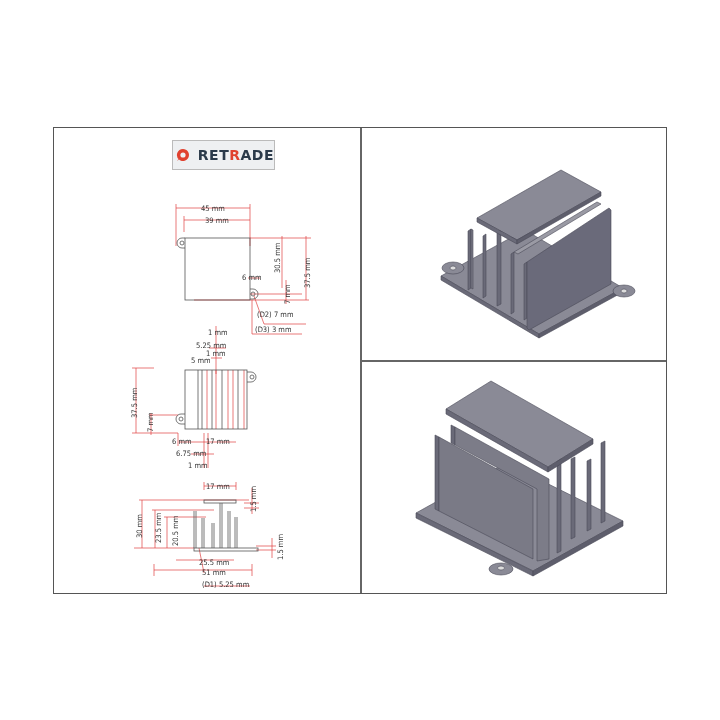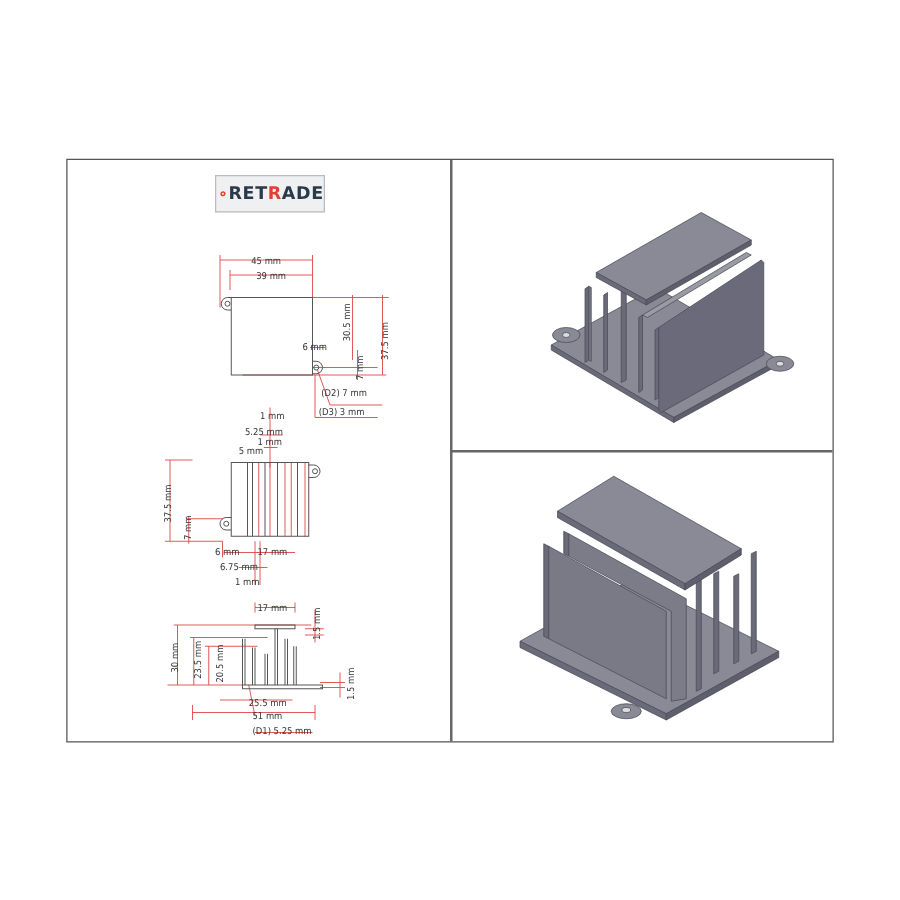--- a/index.html
+++ b/index.html
@@ -1,20 +1,20 @@
 <!DOCTYPE html>
 <html><head>
 <meta charset="utf-8">
 <style>
   html,body{margin:0;padding:0;background:#ffffff;}
   body{width:720px;height:720px;position:relative;overflow:hidden;font-family:"DejaVu Sans",sans-serif;}
   .sheet{position:absolute;left:53px;top:127px;width:614px;height:467px;border:1.5px solid #555;box-sizing:border-box;background:#fff;}
   .vdiv{position:absolute;left:306px;top:0;width:1.5px;height:100%;background:#666;}
   .hdiv{position:absolute;left:307px;top:232px;right:0;height:1.5px;background:#666;}
-  .logo{position:absolute;left:118px;top:12px;width:88px;height:30px;border:1px solid #bbb;background:#eef0f2;box-sizing:border-box;display:flex;align-items:center;padding-left:3px;justify-content:space-between;}
+  .logo{position:absolute;left:118px;top:12px;width:103px;height:30px;border:1px solid #bbb;background:#eef0f2;box-sizing:border-box;display:flex;align-items:center;padding-left:3px;justify-content:space-between;}
   .logo-pin{width:14px;height:14px;position:relative;margin-right:2px;}
   .logo-text{font-family:"DejaVu Sans",sans-serif;font-weight:bold;font-size:14px;color:#2b3a4a;letter-spacing:0.5px;}
   .logo-text .r{color:#e0412f;}
   .drawing{position:absolute;left:0;top:0;}
   .dimtext{font-family:"DejaVu Sans Condensed","DejaVu Sans",sans-serif;font-size:7.5px;fill:#333;}
   .view3d{position:absolute;}
 </style>
 </head>
 <body>
 

